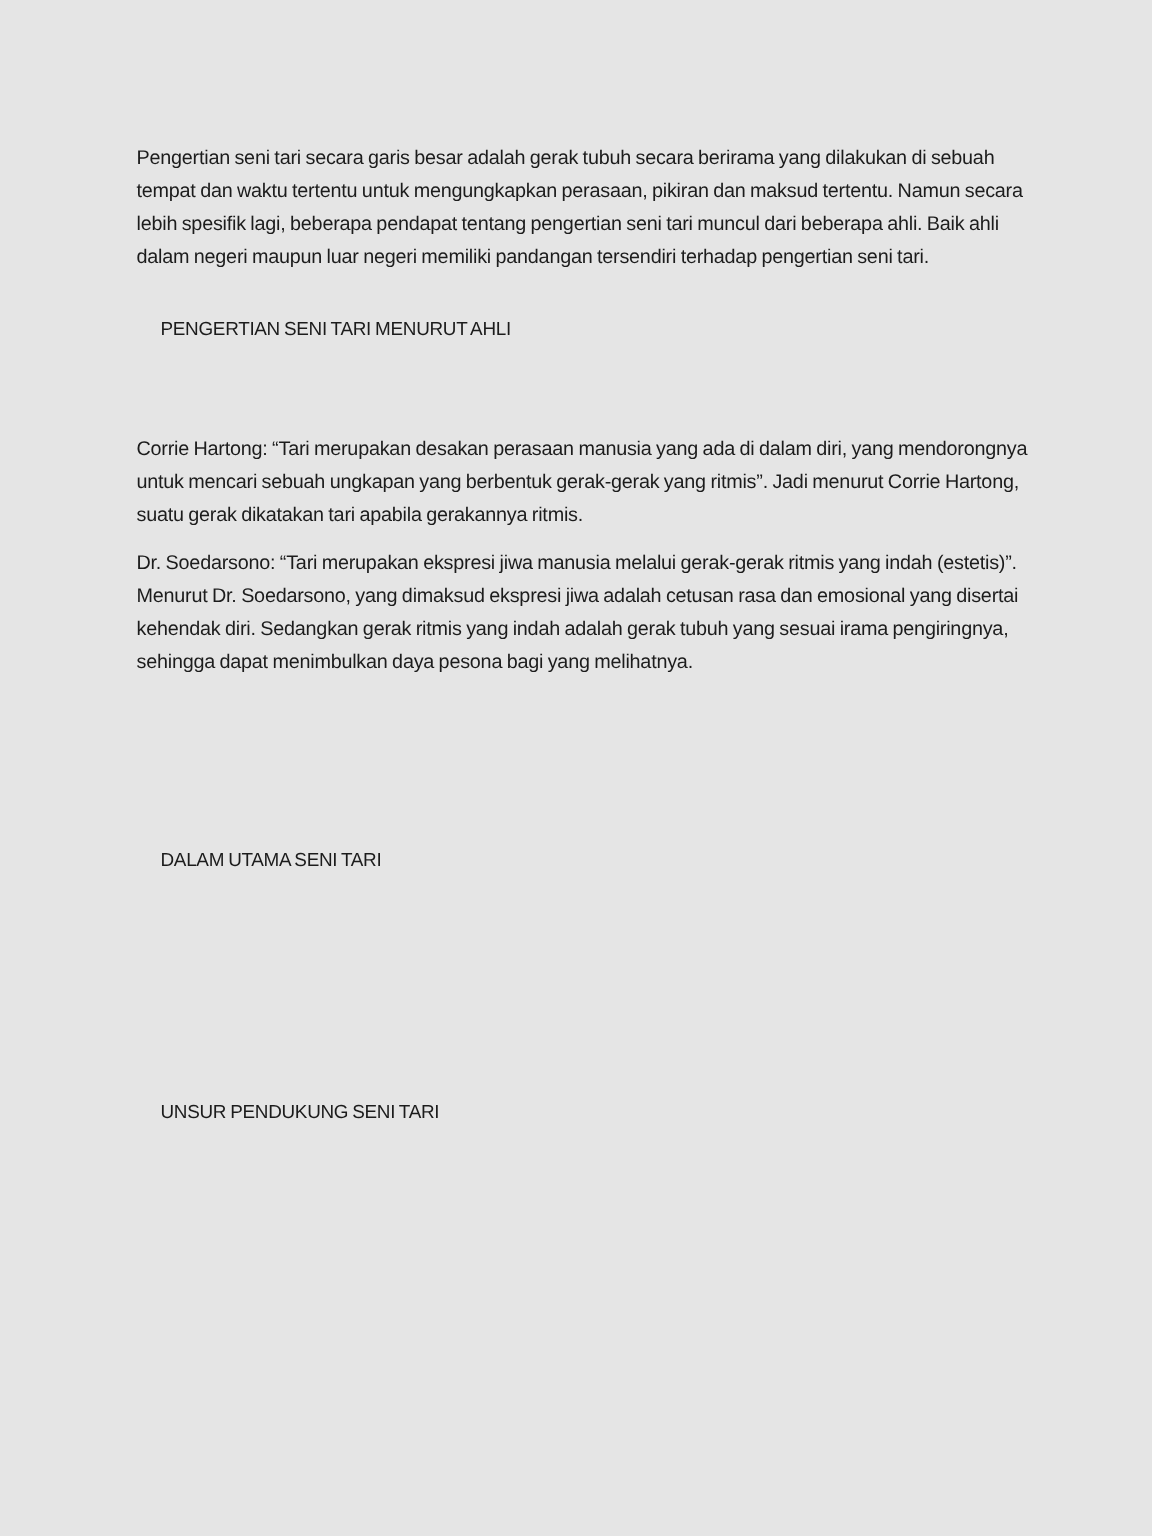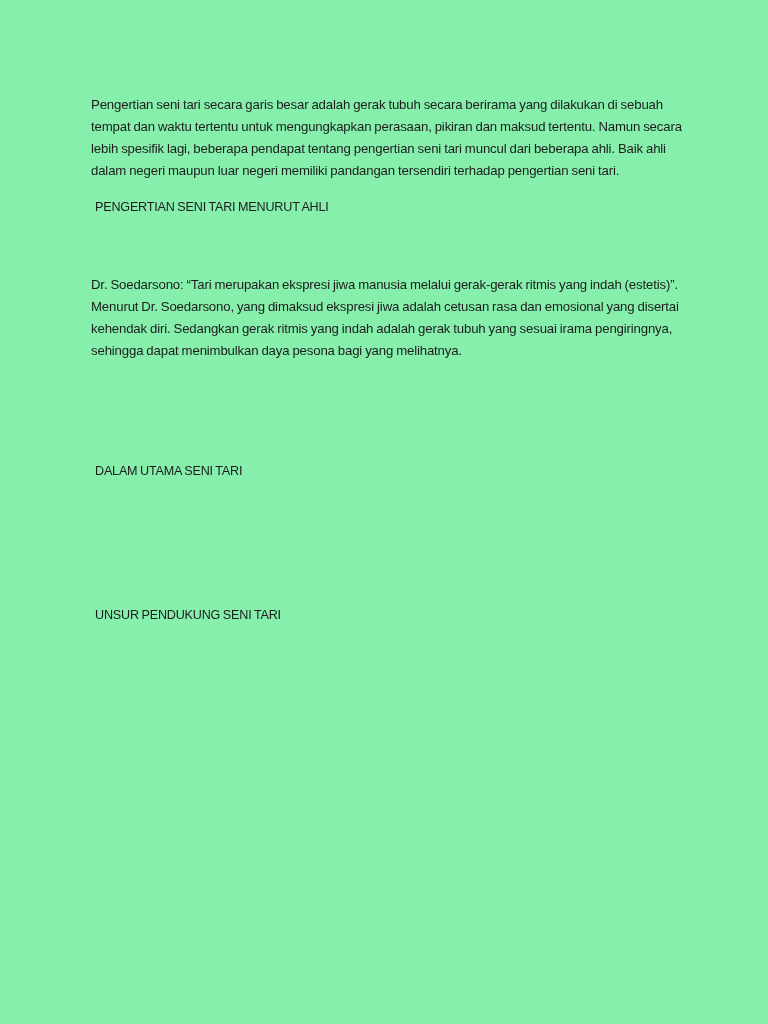--- a/index.html
+++ b/index.html
@@ -14,59 +14,60 @@
       overflow: hidden;
       font-family: "Liberation Sans", "DejaVu Sans", sans-serif;
       color: #1a1a1a;
     }
     .page {
       position: absolute;
       left: 0;
       top: 0;
       width: 768px;
       height: 1024px;
-      background: #86efac;
+      background: #e5e5e5;
     }
     .content {
       position: absolute;
       left: 91px;
       top: 94px;
       width: 600px;
     }
     .para {
       font-size: 13.2px;
       line-height: 22px;
       margin: 0;
       letter-spacing: -0.15px;
       word-spacing: -0.5px;
       color: #1c1c1c;
     }
     .heading {
       font-size: 12.6px;
       line-height: 22px;
-      margin: 4px;
+      margin: 16px;
       letter-spacing: -0.2px;
       word-spacing: -0.6px;
       color: #1c1c1c;
     }
     .gap-s { height: 10px; }
     .gap-l { height: 42px; }
   </style>
 </head>
 <body>
 
 <div class="page">
   <div class="content">
 
     <p class="para">Pengertian seni tari secara garis besar adalah gerak tubuh secara berirama yang dilakukan di sebuah tempat dan waktu tertentu untuk mengungkapkan perasaan, pikiran dan maksud tertentu. Namun secara lebih spesifik lagi, beberapa pendapat tentang pengertian seni tari muncul dari beberapa ahli. Baik ahli dalam negeri maupun luar negeri memiliki pandangan tersendiri terhadap pengertian seni tari.</p>
     <div class="gap-s"></div>
 
     <p class="heading">PENGERTIAN SENI TARI MENURUT AHLI</p>
     <div class="gap-l"></div>
 
+    <p class="para">Corrie Hartong: “Tari merupakan desakan perasaan manusia yang ada di dalam diri, yang mendorongnya untuk mencari sebuah ungkapan yang berbentuk gerak-gerak yang ritmis”. Jadi menurut Corrie Hartong, suatu gerak dikatakan tari apabila gerakannya ritmis.</p>
     <div class="gap-s"></div>
 
     <p class="para">Dr. Soedarsono: “Tari merupakan ekspresi jiwa manusia melalui gerak-gerak ritmis yang indah (estetis)”. Menurut Dr. Soedarsono, yang dimaksud ekspresi jiwa adalah cetusan rasa dan emosional yang disertai kehendak diri. Sedangkan gerak ritmis yang indah adalah gerak tubuh yang sesuai irama pengiringnya, sehingga dapat menimbulkan daya pesona bagi yang melihatnya.</p>
     <div class="gap-s"></div>
 
     <div class="gap-l"></div>
 
     <div class="gap-l"></div>
 
     <p class="heading">DALAM UTAMA SENI TARI</p>

